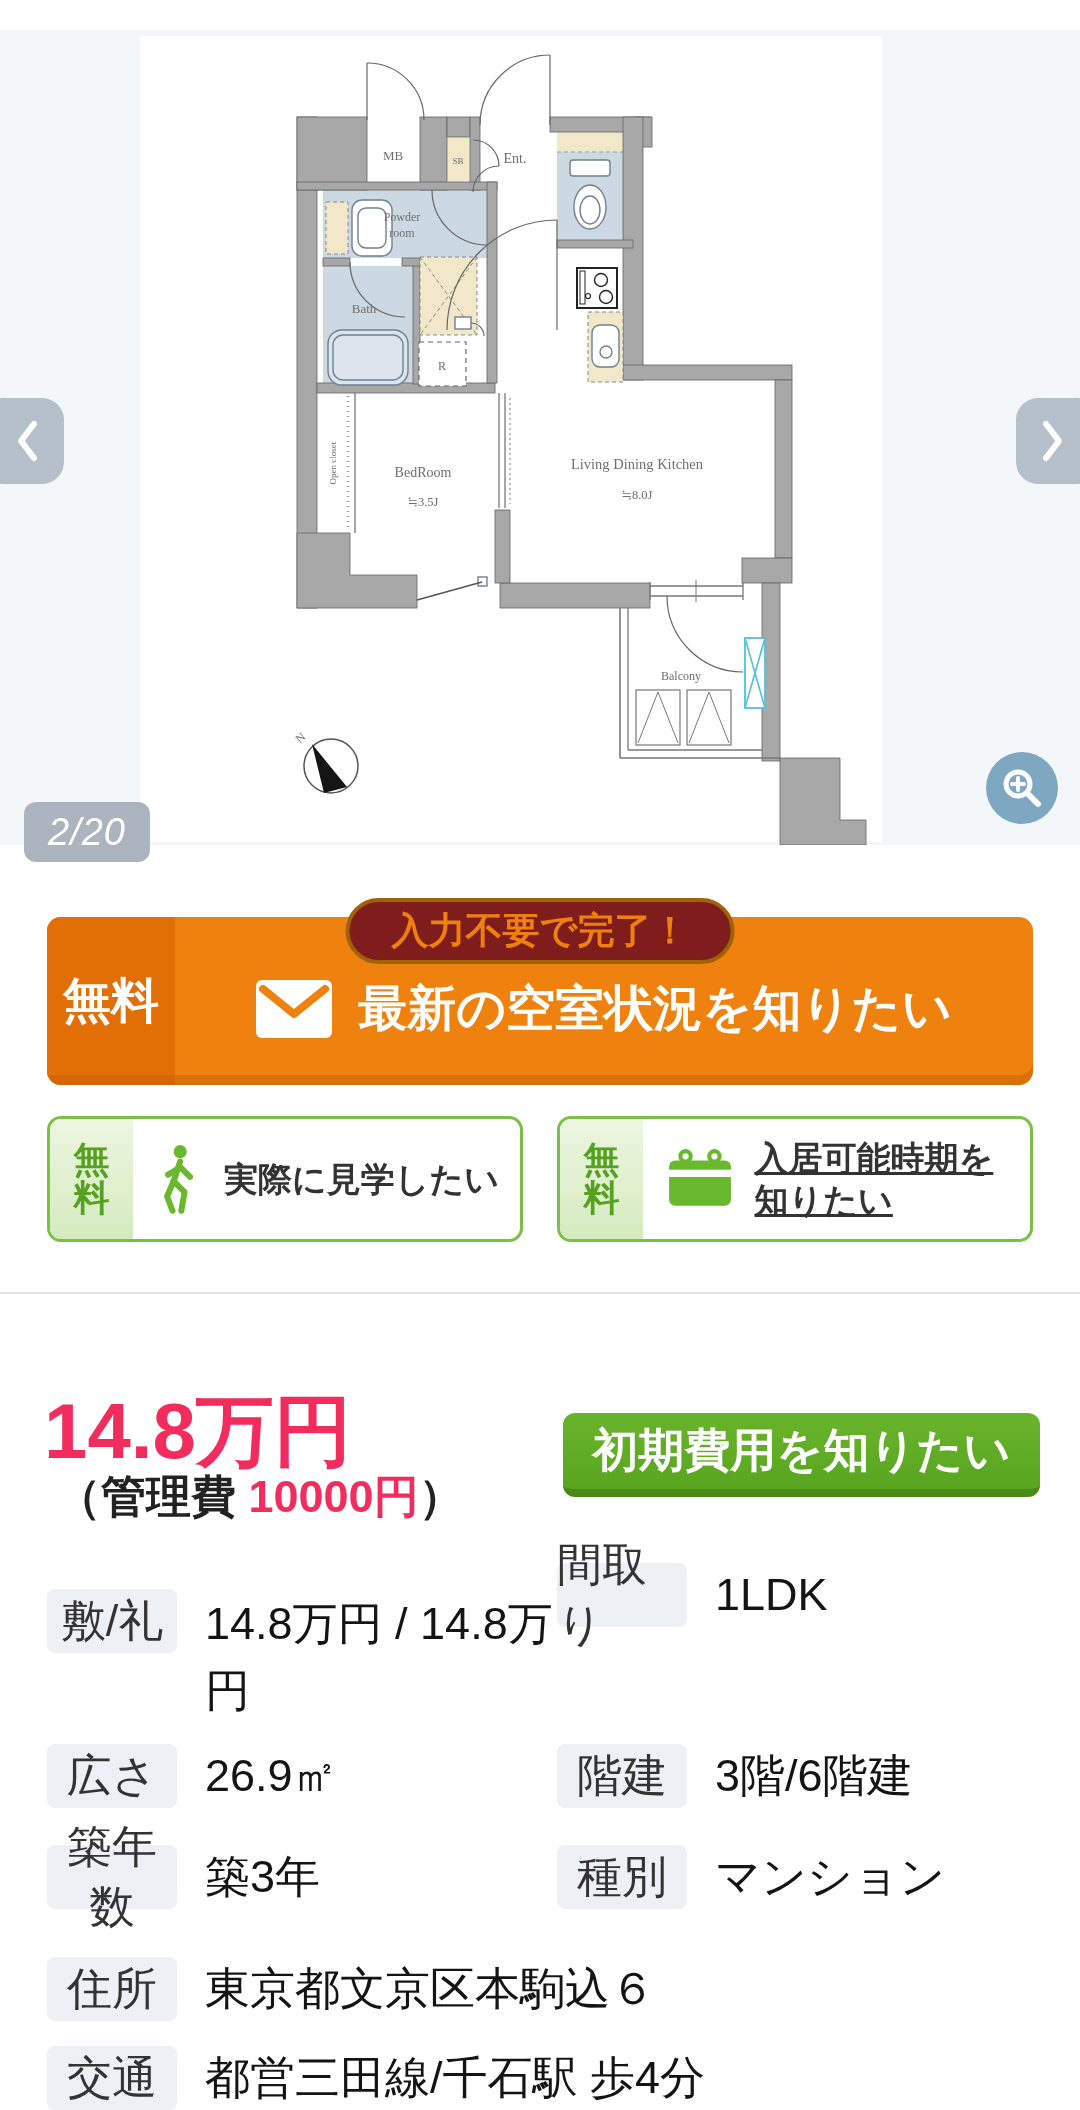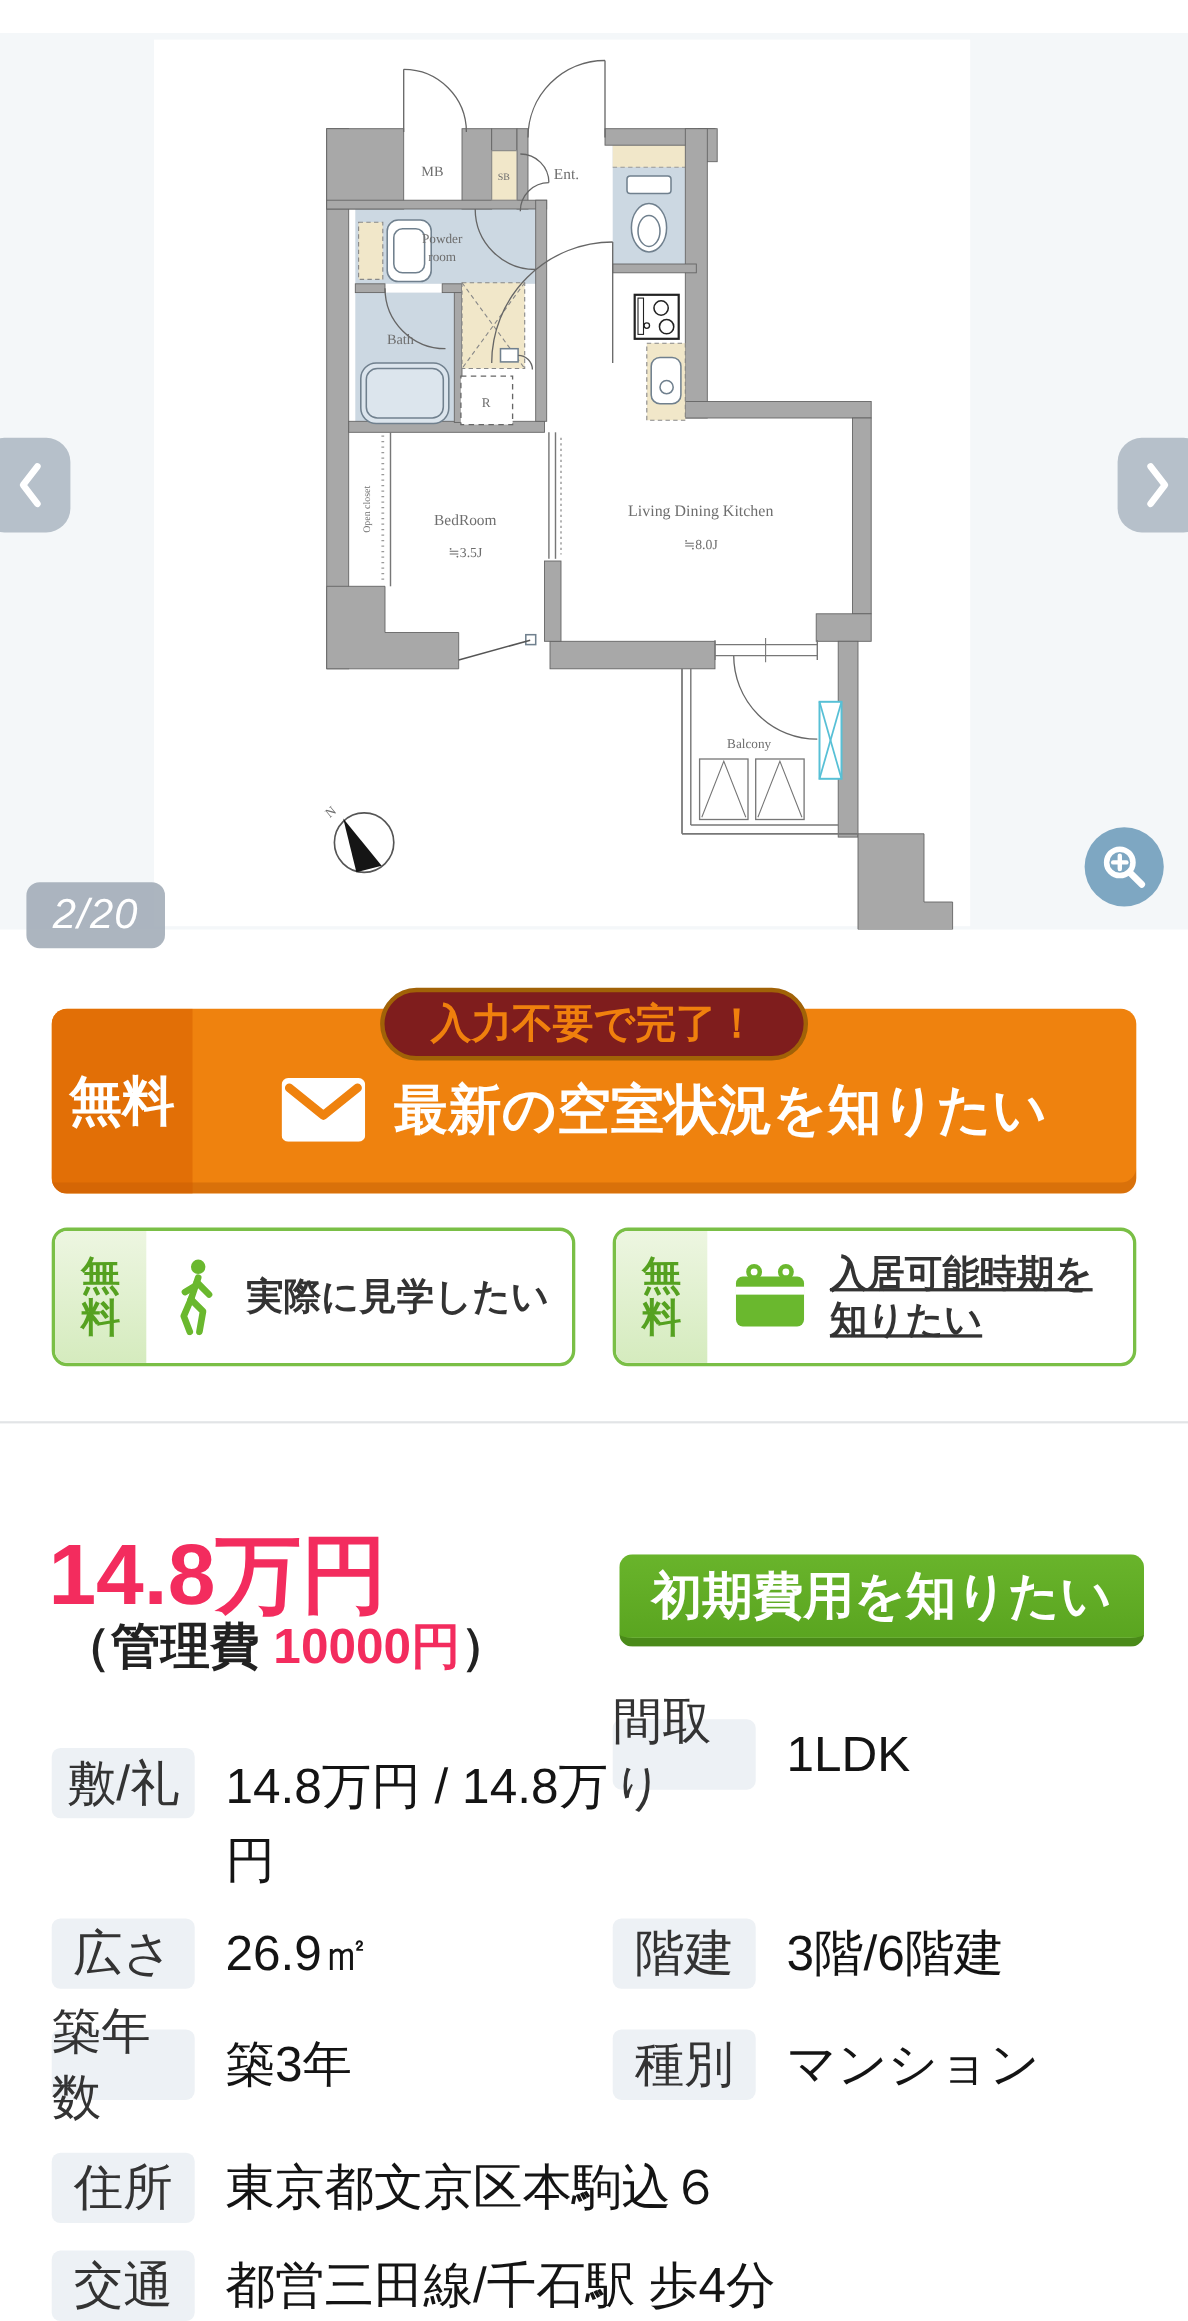--- a/index.html
+++ b/index.html
@@ -55,21 +55,21 @@
 
   
   .drow{position:absolute;display:flex;align-items:center;}
   .drow.multi{align-items:flex-start;}
   .dlabel{flex:none;width:130px;height:64px;background:#edf1f5;border-radius:8px;
     display:flex;align-items:center;justify-content:center;font-size:45px;color:#333;}
   .dvalue{margin-left:28px;font-size:45px;color:#141414;line-height:1.48;}
   .r1l{left:47px;top:1589px;}  .r1l .dvalue{width:372px;margin-top:2px;}
   .r1r{left:557px;top:1562px;}
   .r2l{left:47px;top:1743px;}  .r2r{left:557px;top:1743px;}
-  .r3l{left:47px;top:1844px;}  .r3r{left:557px;top:1844px;}
+  .r3l{left:47px;top:1844px;text-align:center;}  .r3r{left:557px;top:1844px;}
   .r4{left:47px;top:1945px;margin-top:11px;}
   .r5{left:47px;top:2045px;}
 
   
   .fp-label{font-family:"Liberation Serif","DejaVu Serif",serif;fill:#6e6e6e;}
 </style>
 </head>
 <body>
 
 <div class="screen">

